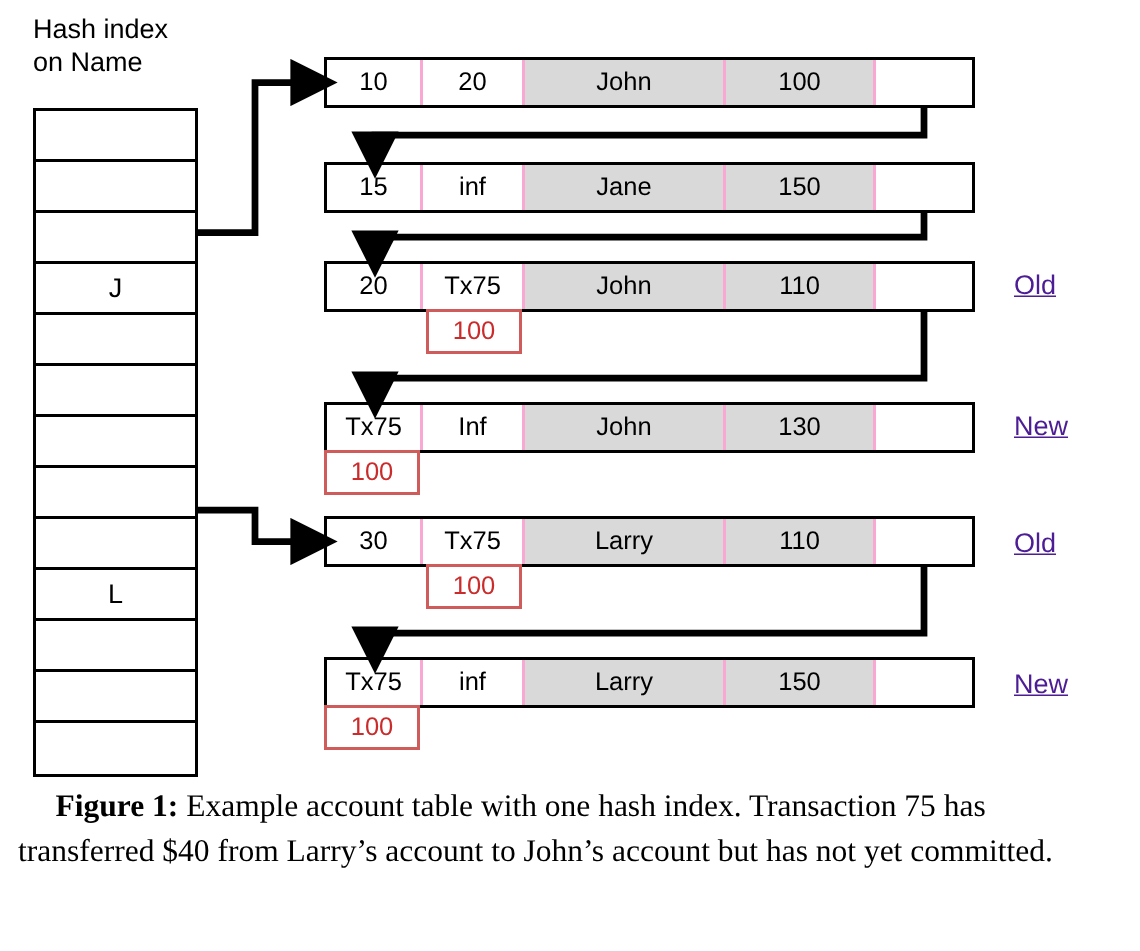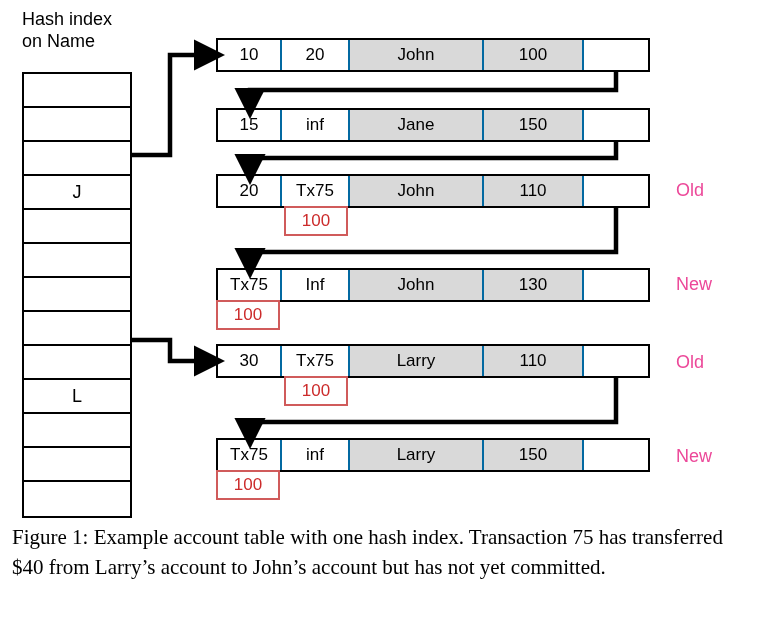--- a/index.html
+++ b/index.html
@@ -60,21 +60,21 @@
     position: absolute;
     height: 34px;
     box-sizing: border-box;
     border: 2px solid #000;
     background: #fff;
     display: flex;
     align-items: stretch;
   }
   .cell {
     box-sizing: border-box;
-    border-right: 2px solid #0369a1;
+    border-right: 2px solid #f9a8d4;
     display: flex;
     align-items: center;
     justify-content: center;
     font-size: 17px;
     background: #fff;
     color: #000;
   }
   .cell:last-child {
     border-right: none;
   }
@@ -97,36 +97,38 @@
     color: #cc2b2b;
     font-size: 17px;
     display: flex;
     align-items: center;
     justify-content: center;
   }
 
   .side-label {
     position: absolute;
     font-size: 18px;
-    color: #ec4899;
+    color: #4c1d95;
     white-space: nowrap;
+    text-decoration: underline;
   }
 
   .caption {
     position: absolute;
     left: 12px;
     top: 522px;
     width: 738px;
     font-family: "Liberation Serif", serif;
     font-size: 21px;
     line-height: 30px;
     color: #000;
   }
   .caption b {
-    font-weight: normal;
+    font-weight: bold;
+    margin-left: 25px;
   }
 
   svg.overlay {
     position: absolute;
     left: 0;
     top: 0;
     width: 760px;
     height: 634px;
     pointer-events: none;
   }

